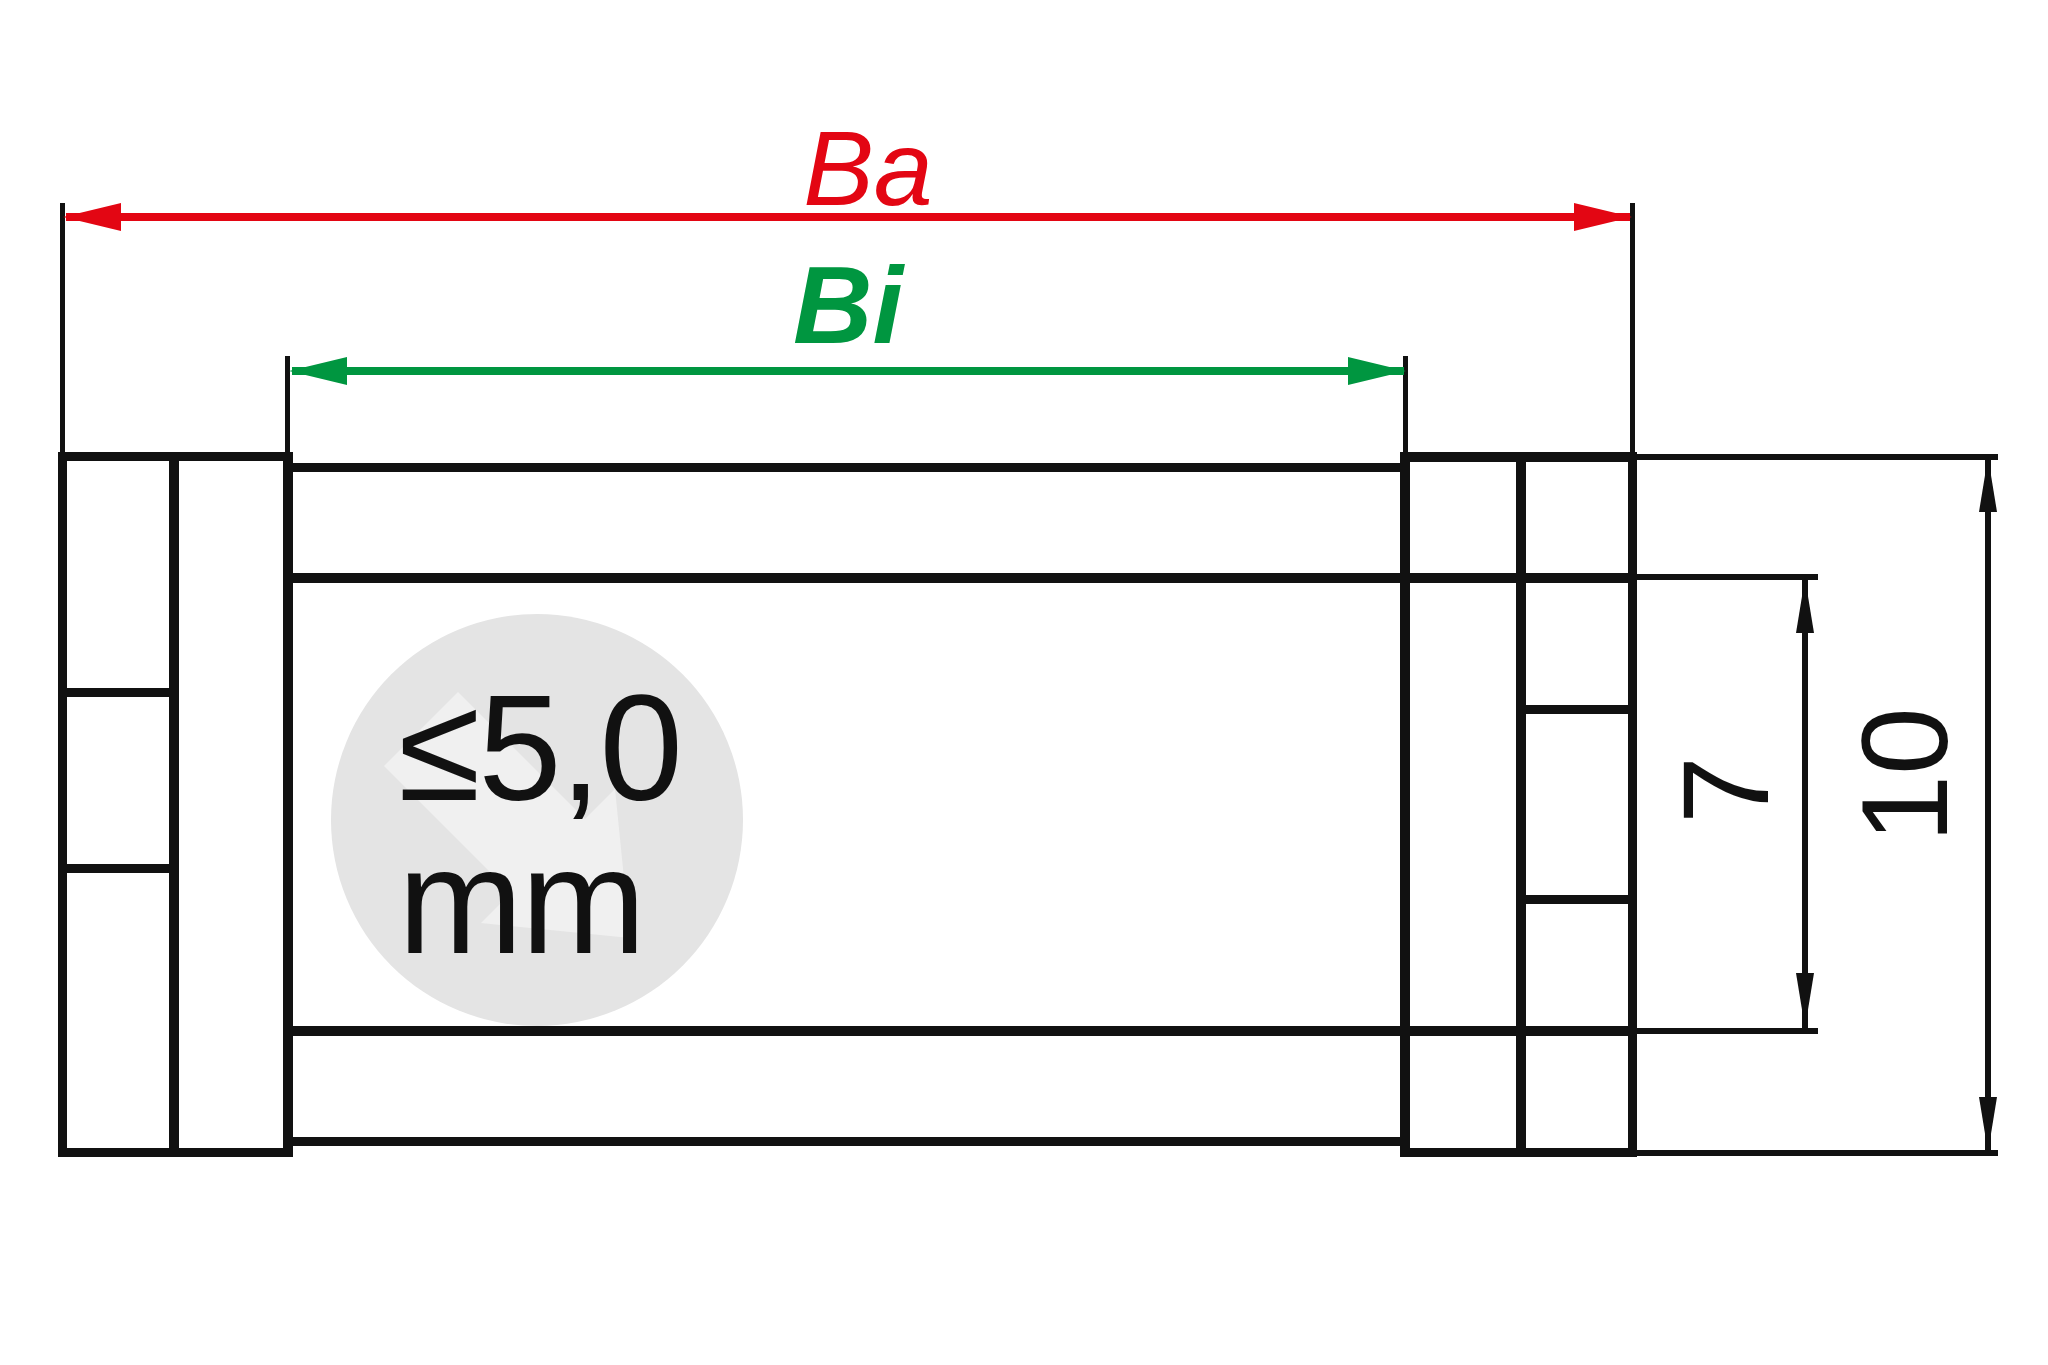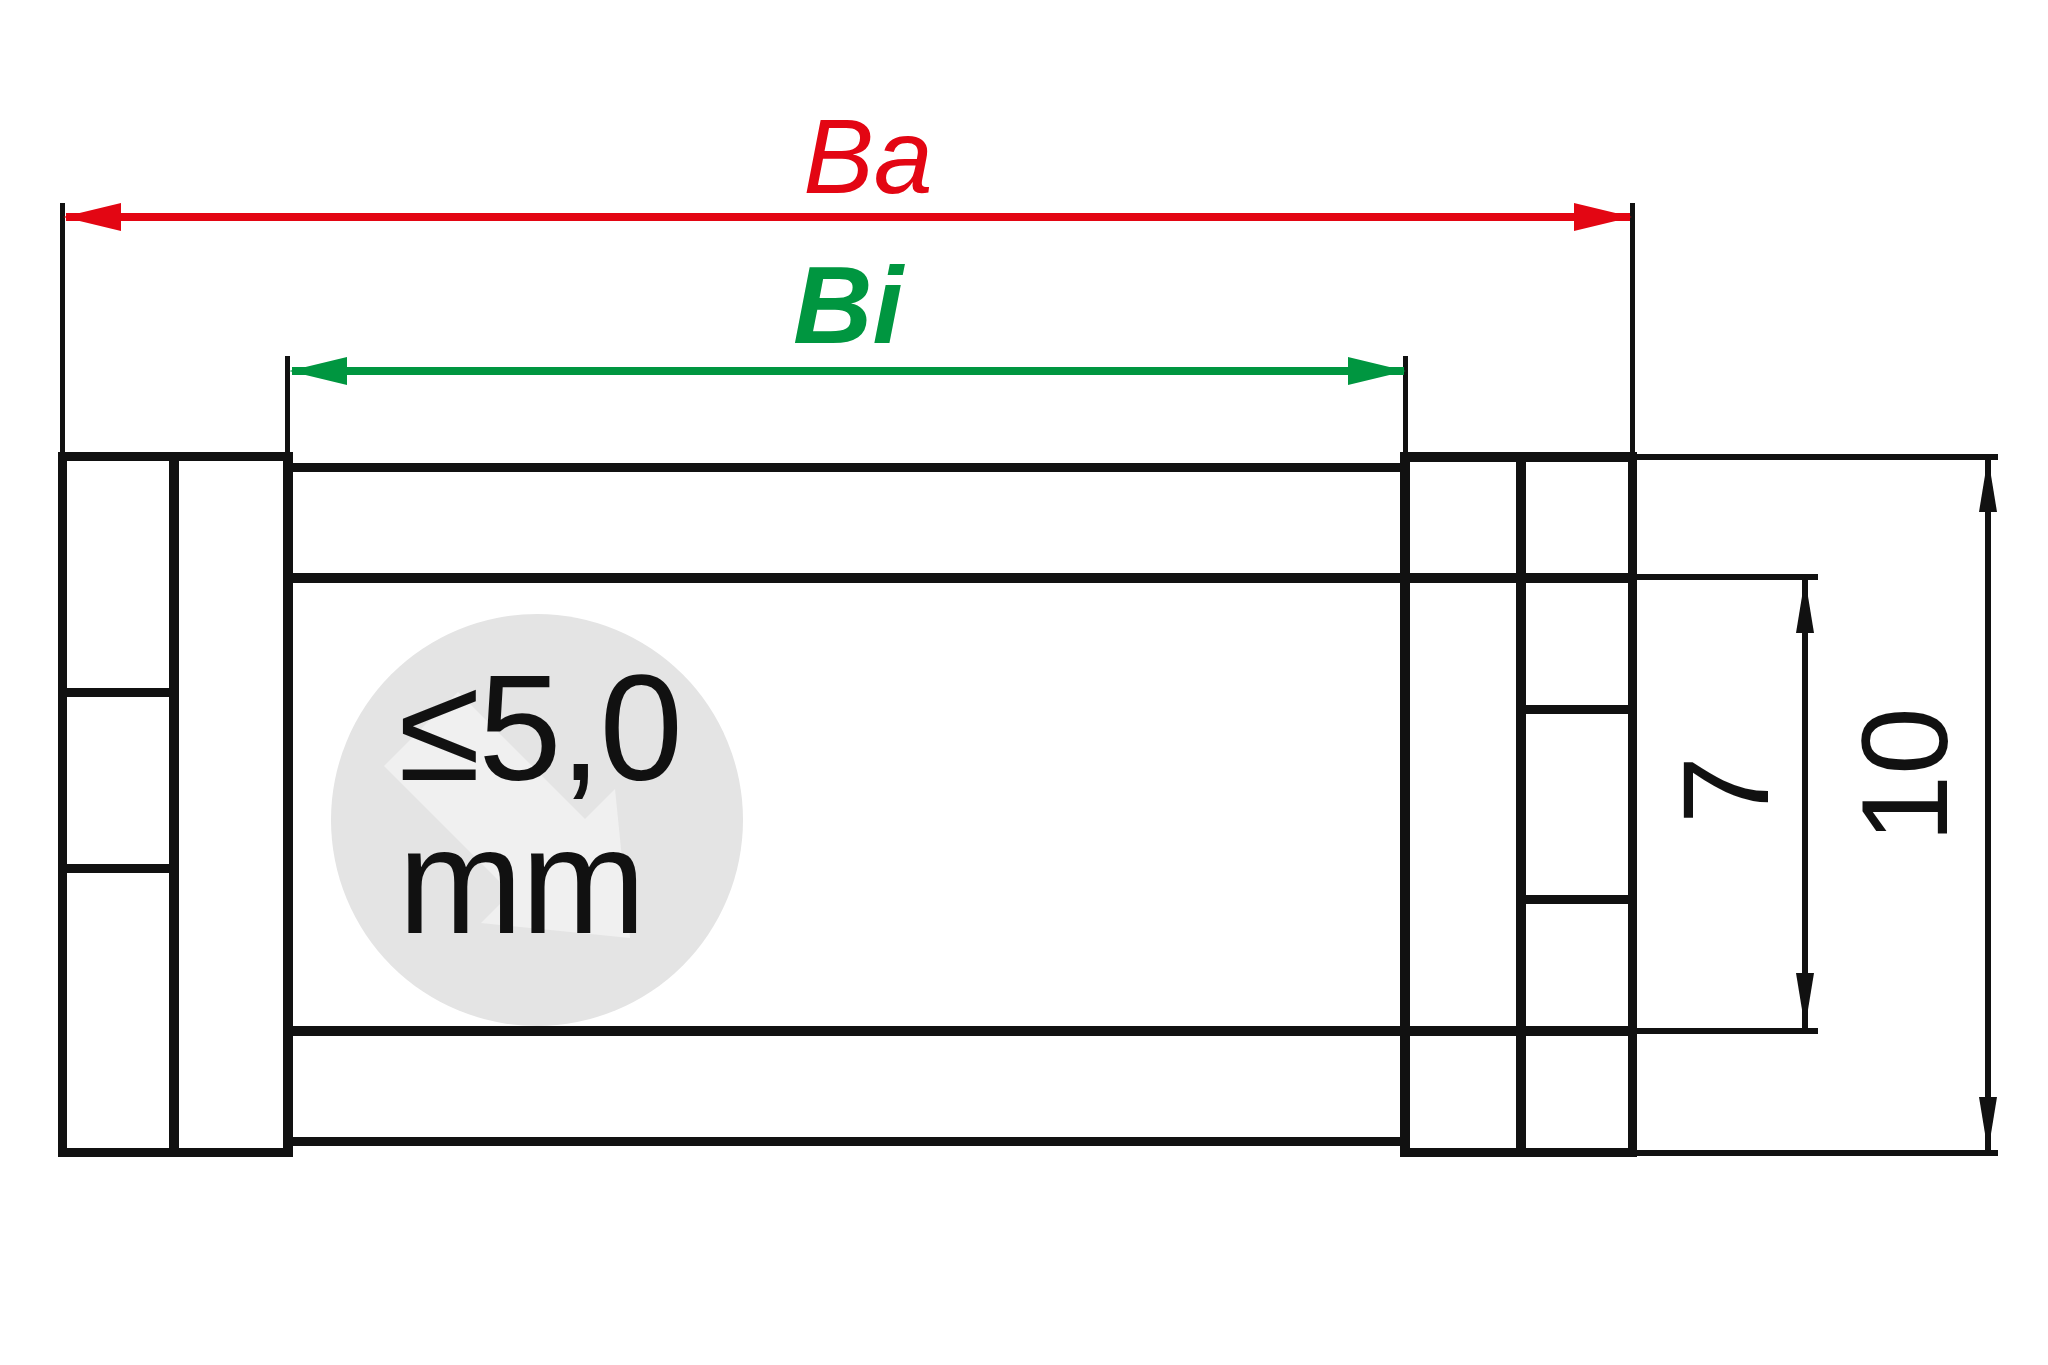--- a/index.html
+++ b/index.html
@@ -29,41 +29,41 @@
   
   .arr-up-ink  {border-width:0 9px 55px 9px;border-color:transparent transparent var(--c-ink) transparent;}
   .arr-down-ink{border-width:55px 9px 0 9px;border-color:var(--c-ink) transparent transparent transparent;}
   .dim-label{
     position:absolute;
     font-style:italic;
     line-height:1;
     transform:translateX(-50%);
     white-space:nowrap;
   }
-  .dim-label.ba{color:var(--c-red);font-size:106px;}
+  .dim-label.ba{color:var(--c-red);font-size:106px;margin-top:12px;}
   .dim-label.bi{color:var(--c-green);font-size:110px;}
   .vdim-label{
     position:absolute;
     color:var(--c-ink);
     font-size:122px;
     line-height:1;
     transform:translate(-50%,-50%) rotate(-90deg);
     white-space:nowrap;
   }
   .wm-circle{
     position:absolute;
     left:331px;top:614px;width:412px;height:412px;
     border-radius:50%;
     background:var(--c-circle);
     overflow:hidden;
   }
   .wm-arrow{position:absolute;left:0;top:0;}
   .wm-text{
     position:absolute;
-    left:398px;top:652px;
+    left:398px;top:672px;
     color:var(--c-ink);
     font-size:150px;
     line-height:1.02;
     letter-spacing:-2px;
     white-space:nowrap;
   }
 </style>
 </head>
 <body>
 

